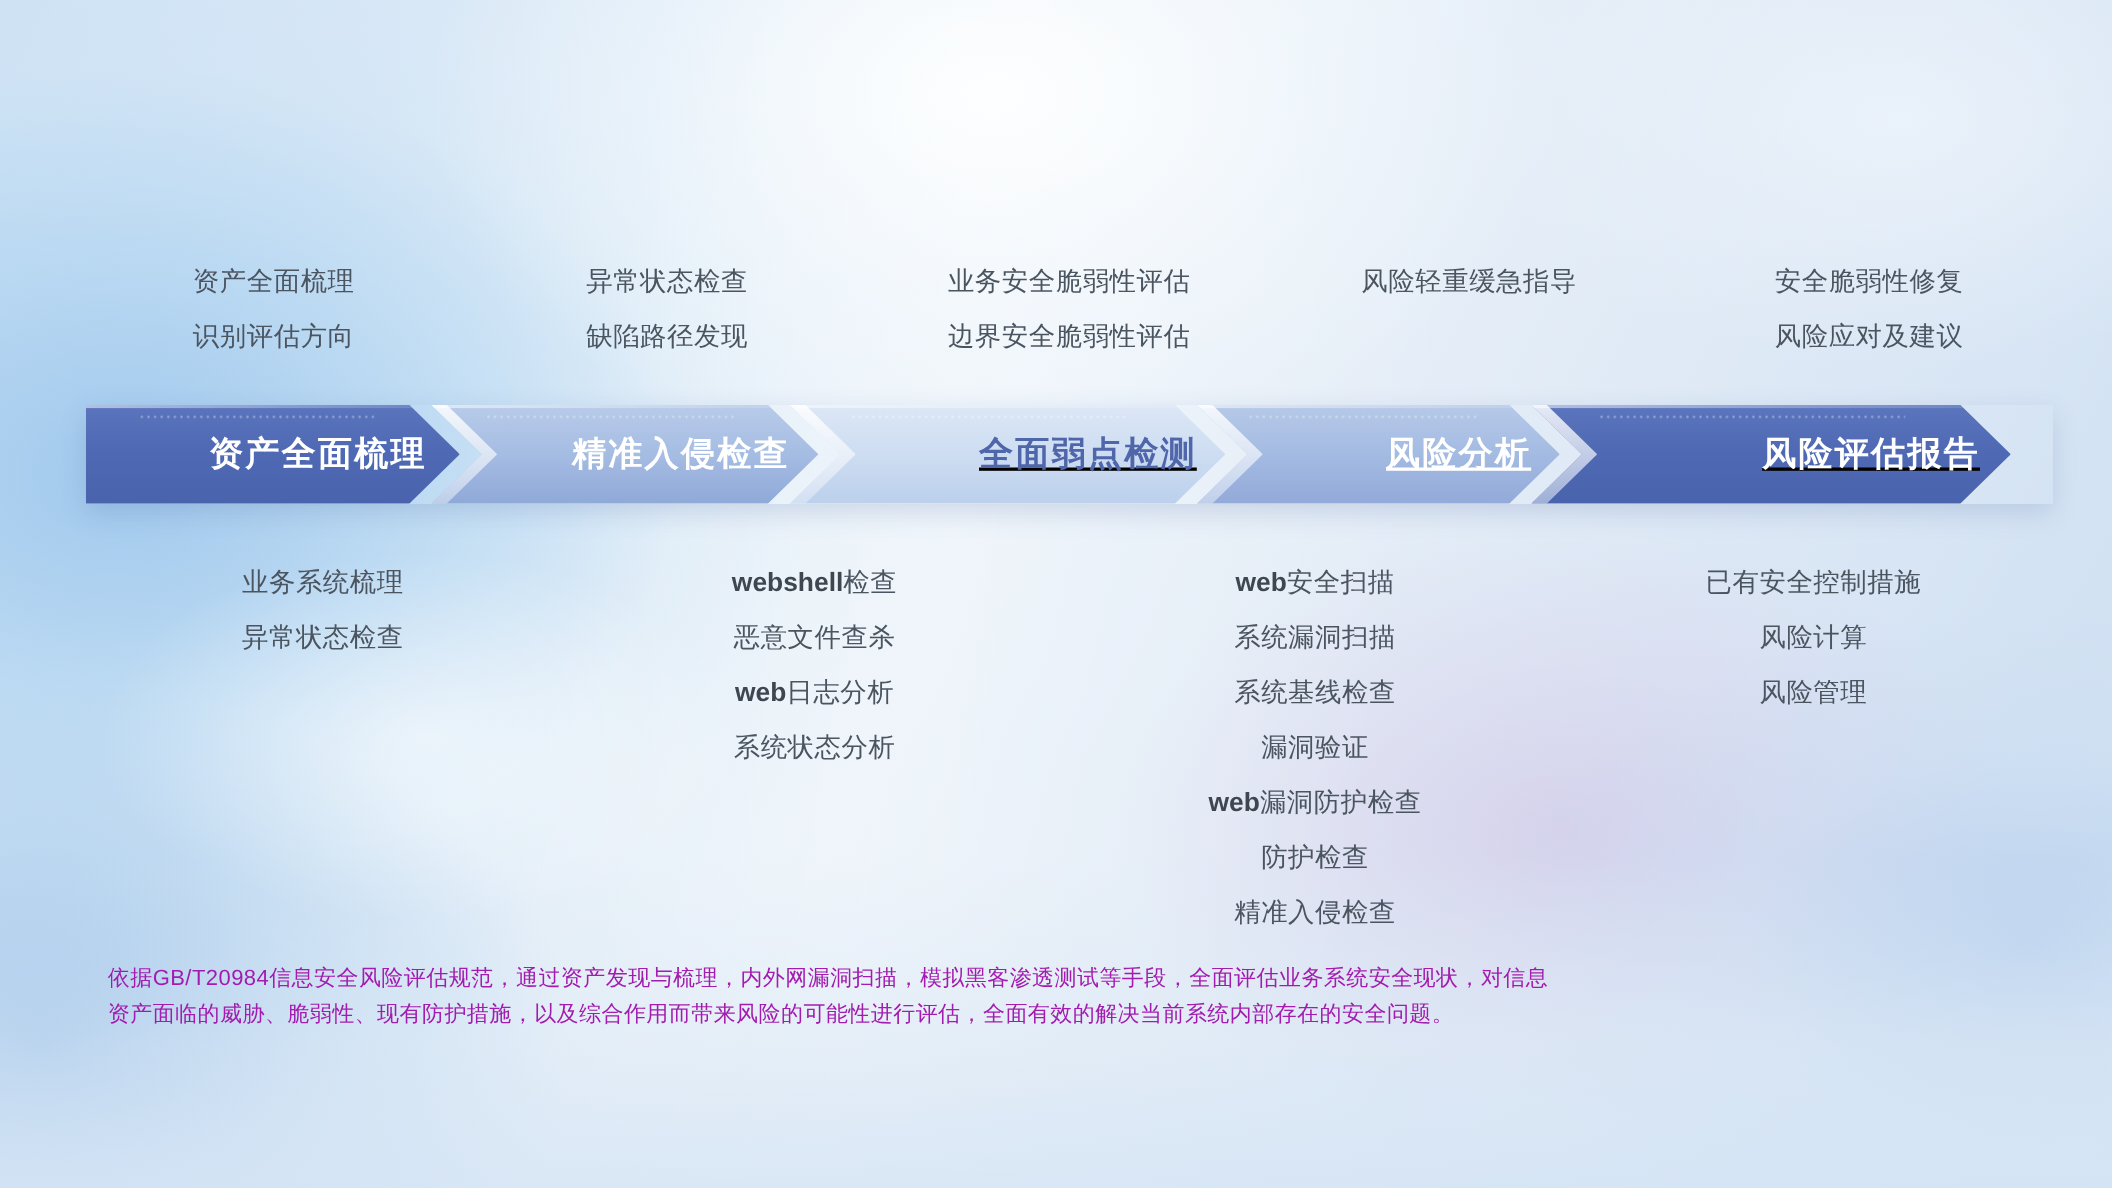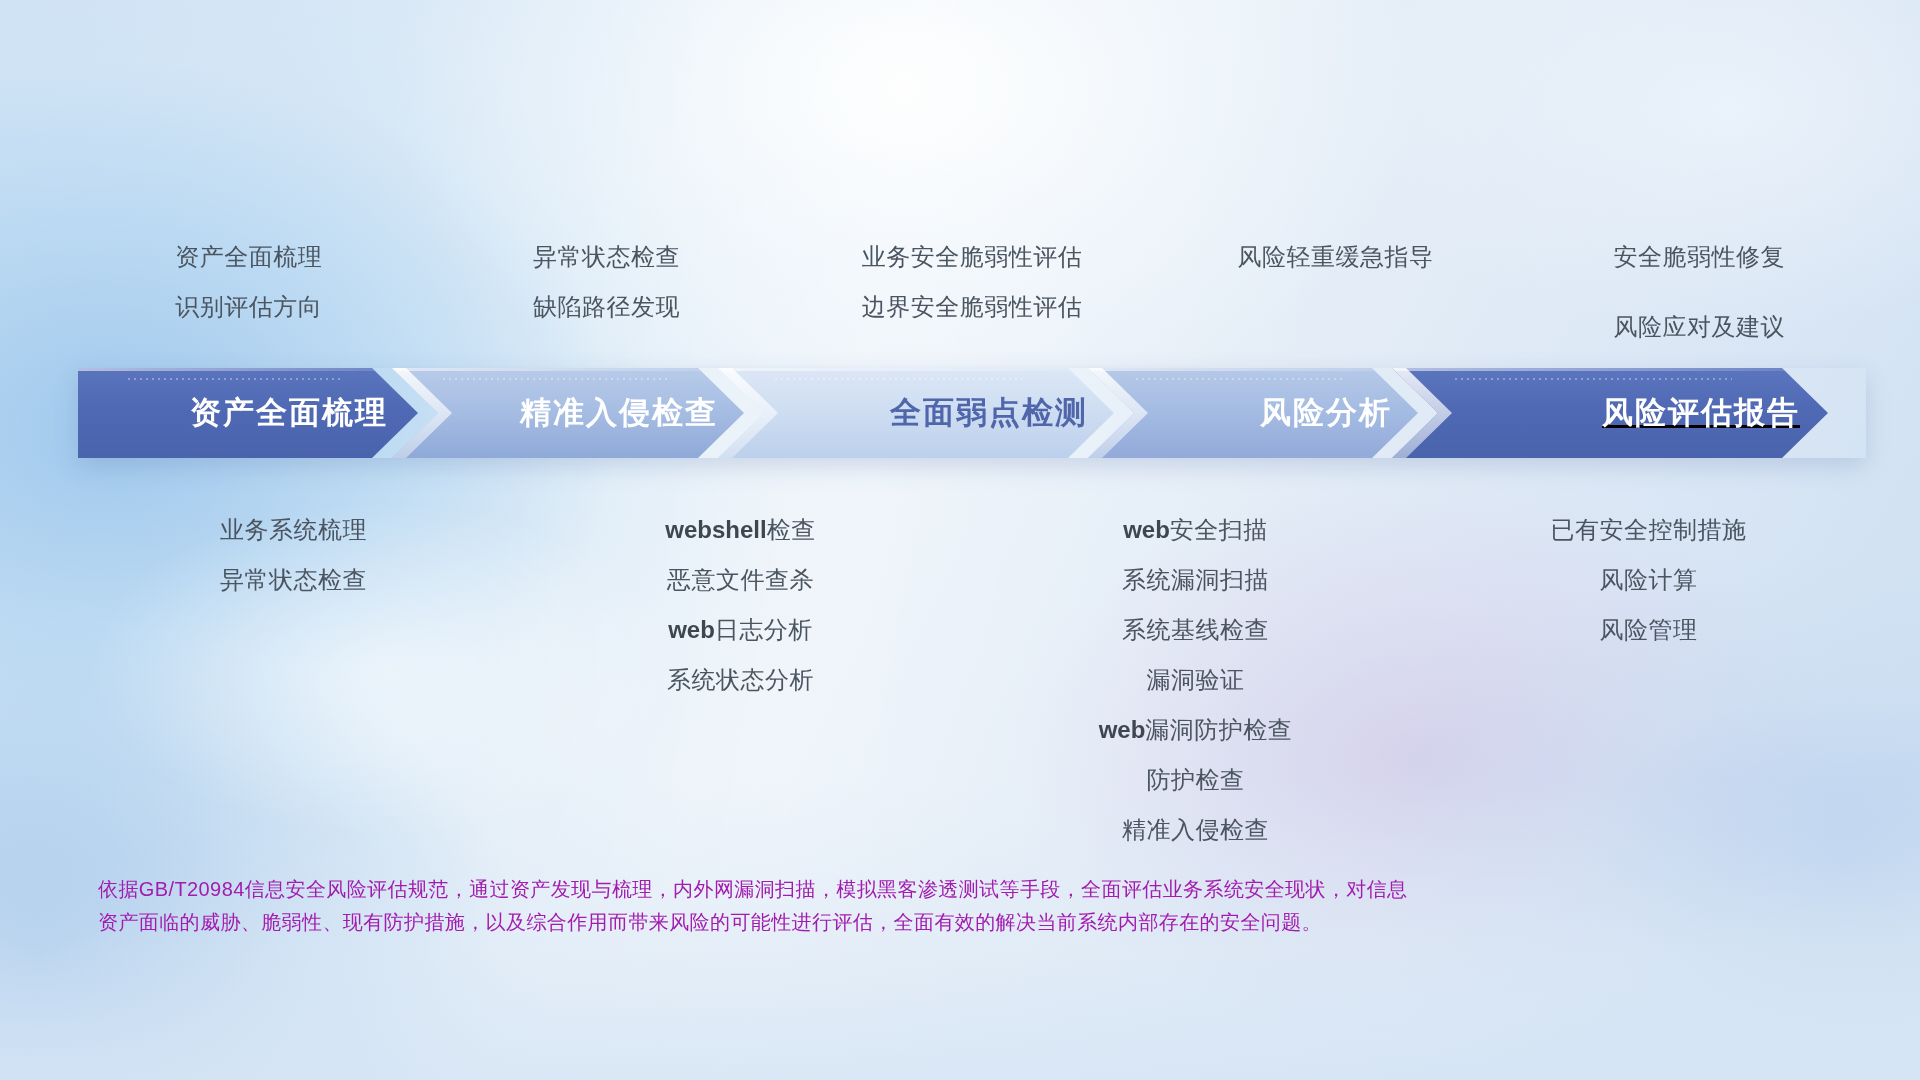--- a/index.html
+++ b/index.html
@@ -108,21 +108,21 @@
     flex: 1 1 0;
     display: flex;
     flex-direction: column;
     align-items: center;
   }
   
   .col.c1 { transform: translateX(-8px); }
   .col.c2 { transform: translateX(-8px); }
   .col.c3 { transform: translateX(0px); }
   .col.c4 { transform: translateX(6px); }
-  .col.c5 { transform: translateX(12px); gap: 20px; }
+  .col.c5 { transform: translateX(12px); }
 
   .item {
     font-size: 24px;
     line-height: 50px;
     color: #4b5560;
     white-space: nowrap;
     letter-spacing: 0.5px;
     text-align: center;
   }
   .item .lat {
@@ -192,28 +192,29 @@
 
   .chev.s2 {
     background: linear-gradient(180deg, #b8cbe9 0%, #a6bde3 48%, #8fa9d8 100%);
     z-index: 8;
   }
   .chev.s2 .chev-label { color: #ffffff; }
 
   .chev.s3 {
     background: linear-gradient(180deg, #dce7f6 0%, #cfdef2 45%, #bcd0ec 100%);
     z-index: 7;
+    text-decoration: underline;
   }
   .chev.s3 .chev-label { color: #5066ab; }
 
   .chev.s4 {
     background: linear-gradient(180deg, #b6c9e8 0%, #a4bbe2 48%, #93aada 100%);
     z-index: 6;
   }
-  .chev.s4 .chev-label { color: #ffffff; }
+  .chev.s4 .chev-label { color: #ffffff; text-decoration: underline; }
 
   .chev.s5 {
     background: linear-gradient(180deg, #5b75be 0%, #4f69b4 45%, #4a63ad 100%);
     z-index: 5;
   }
   .chev.s5 .chev-label { color: #ffffff; }
 
   
   .chev::before {
     content: "";

